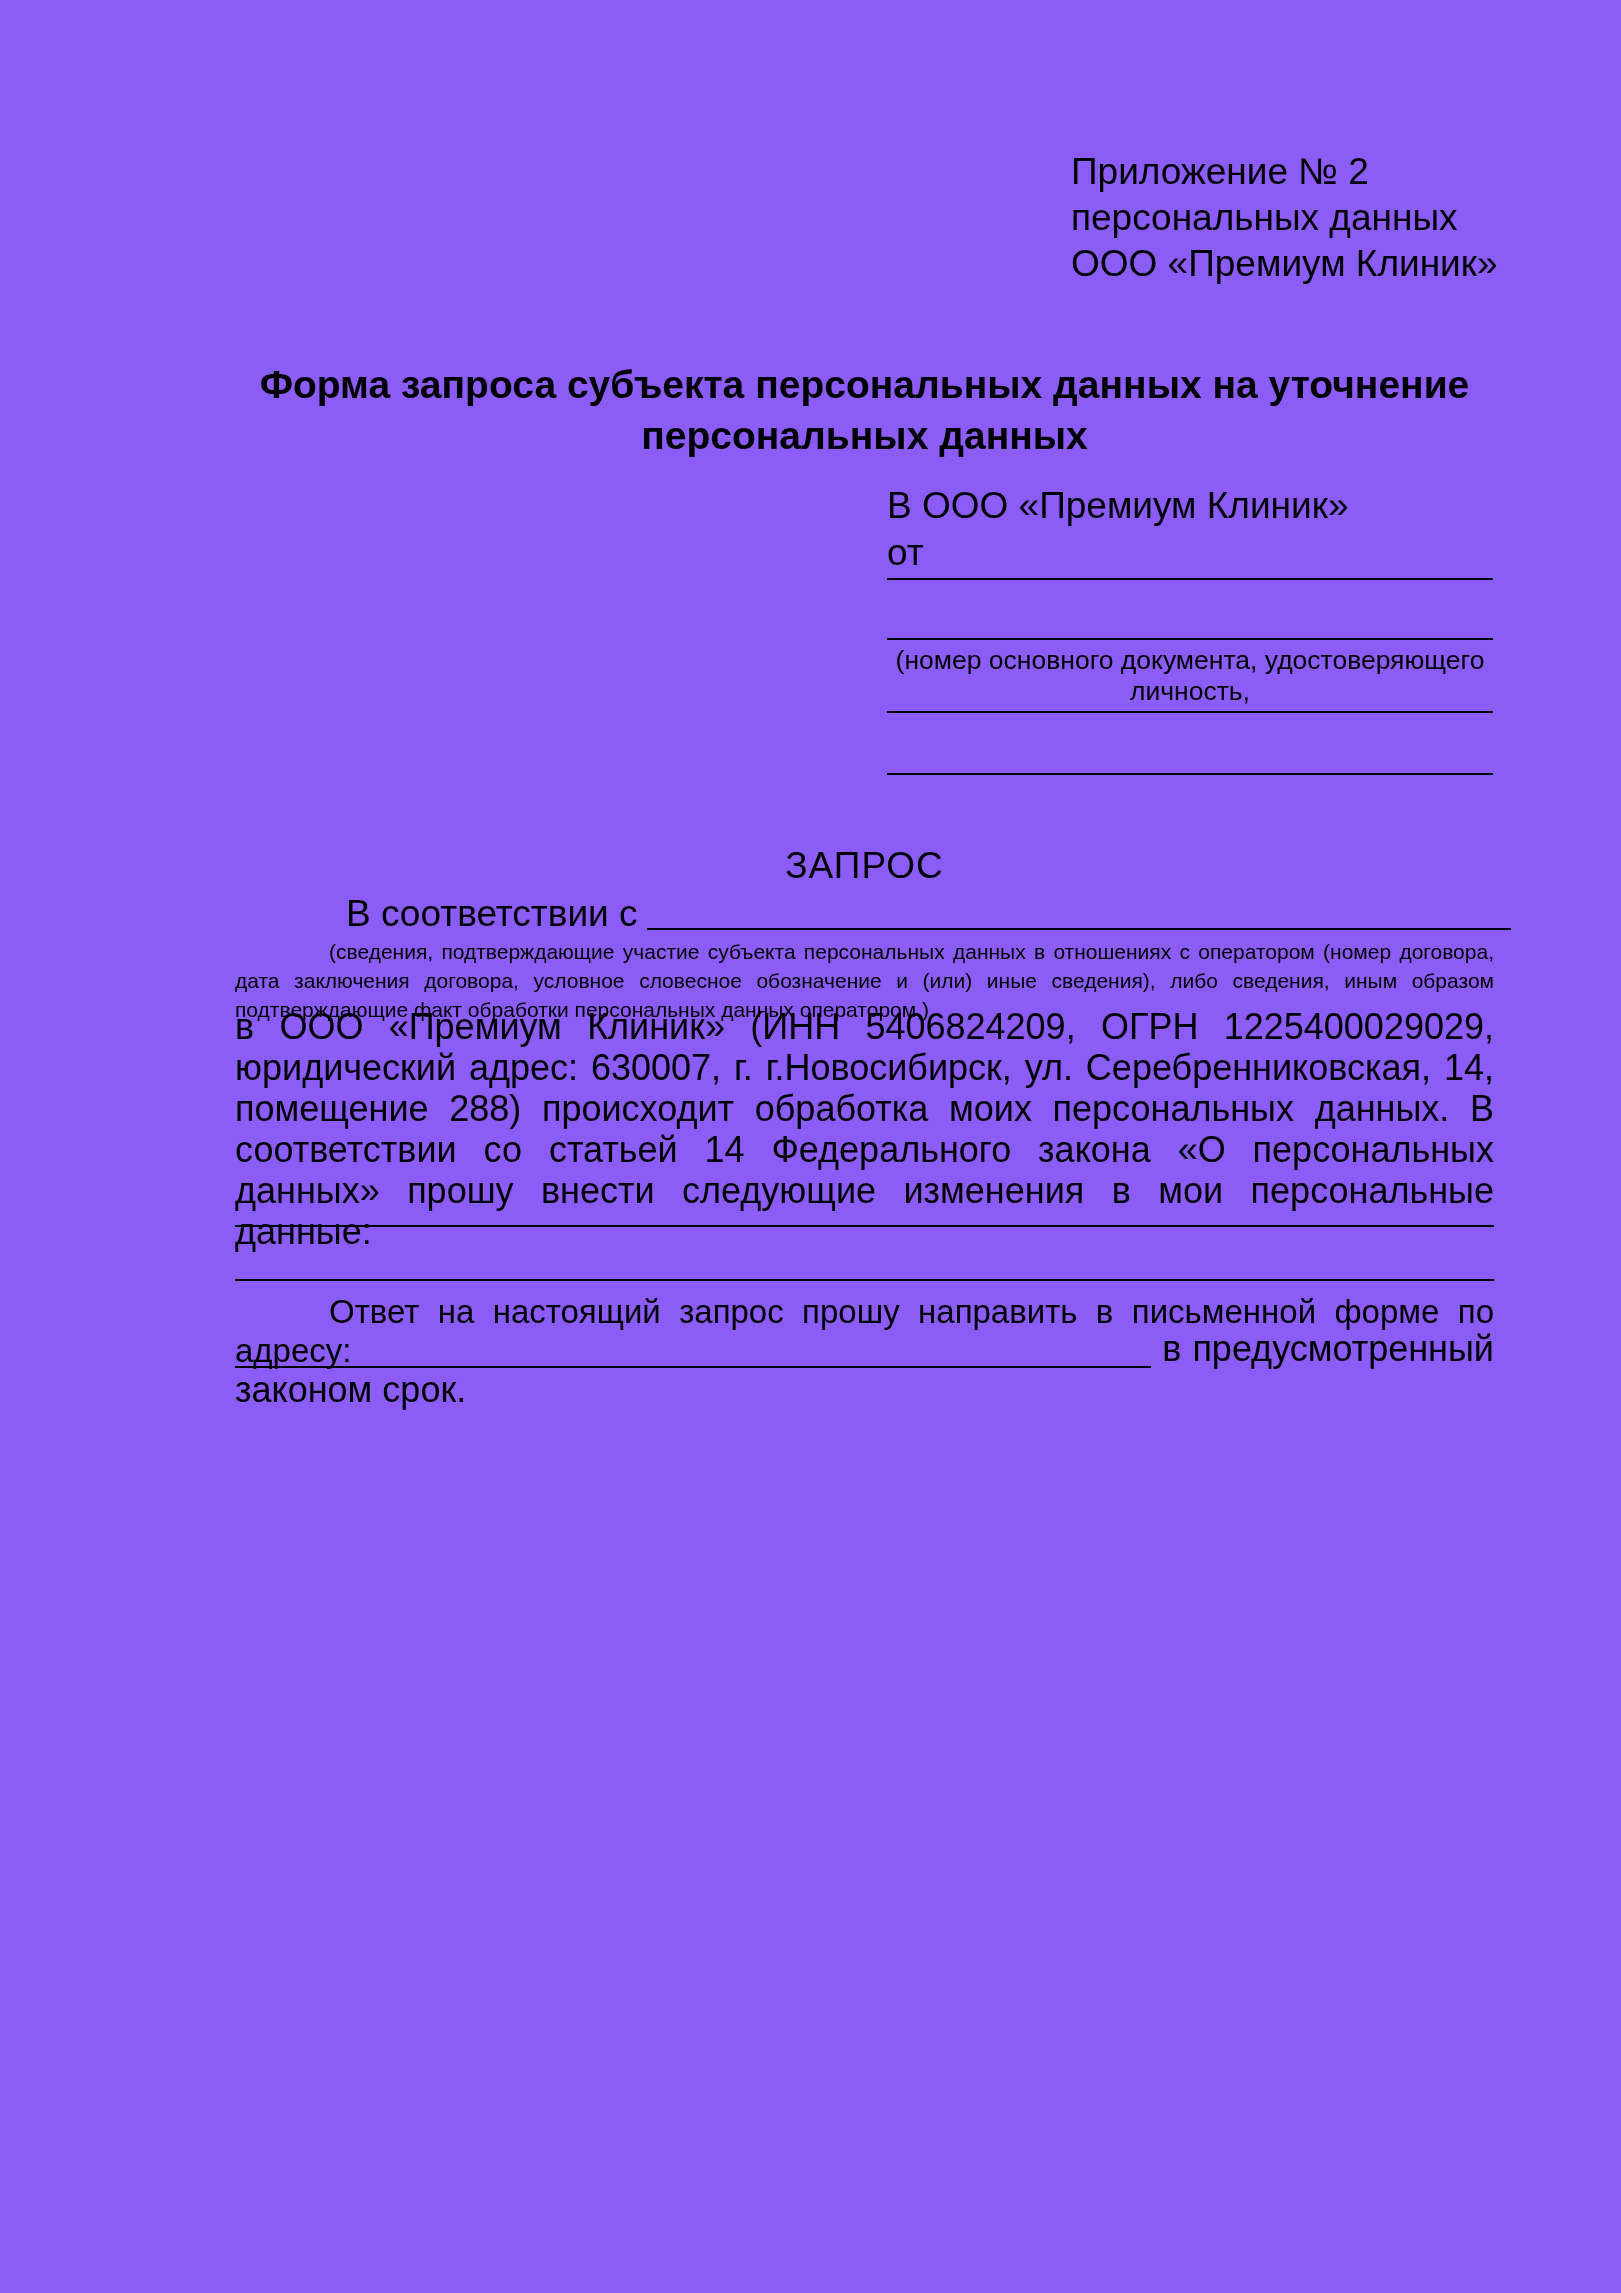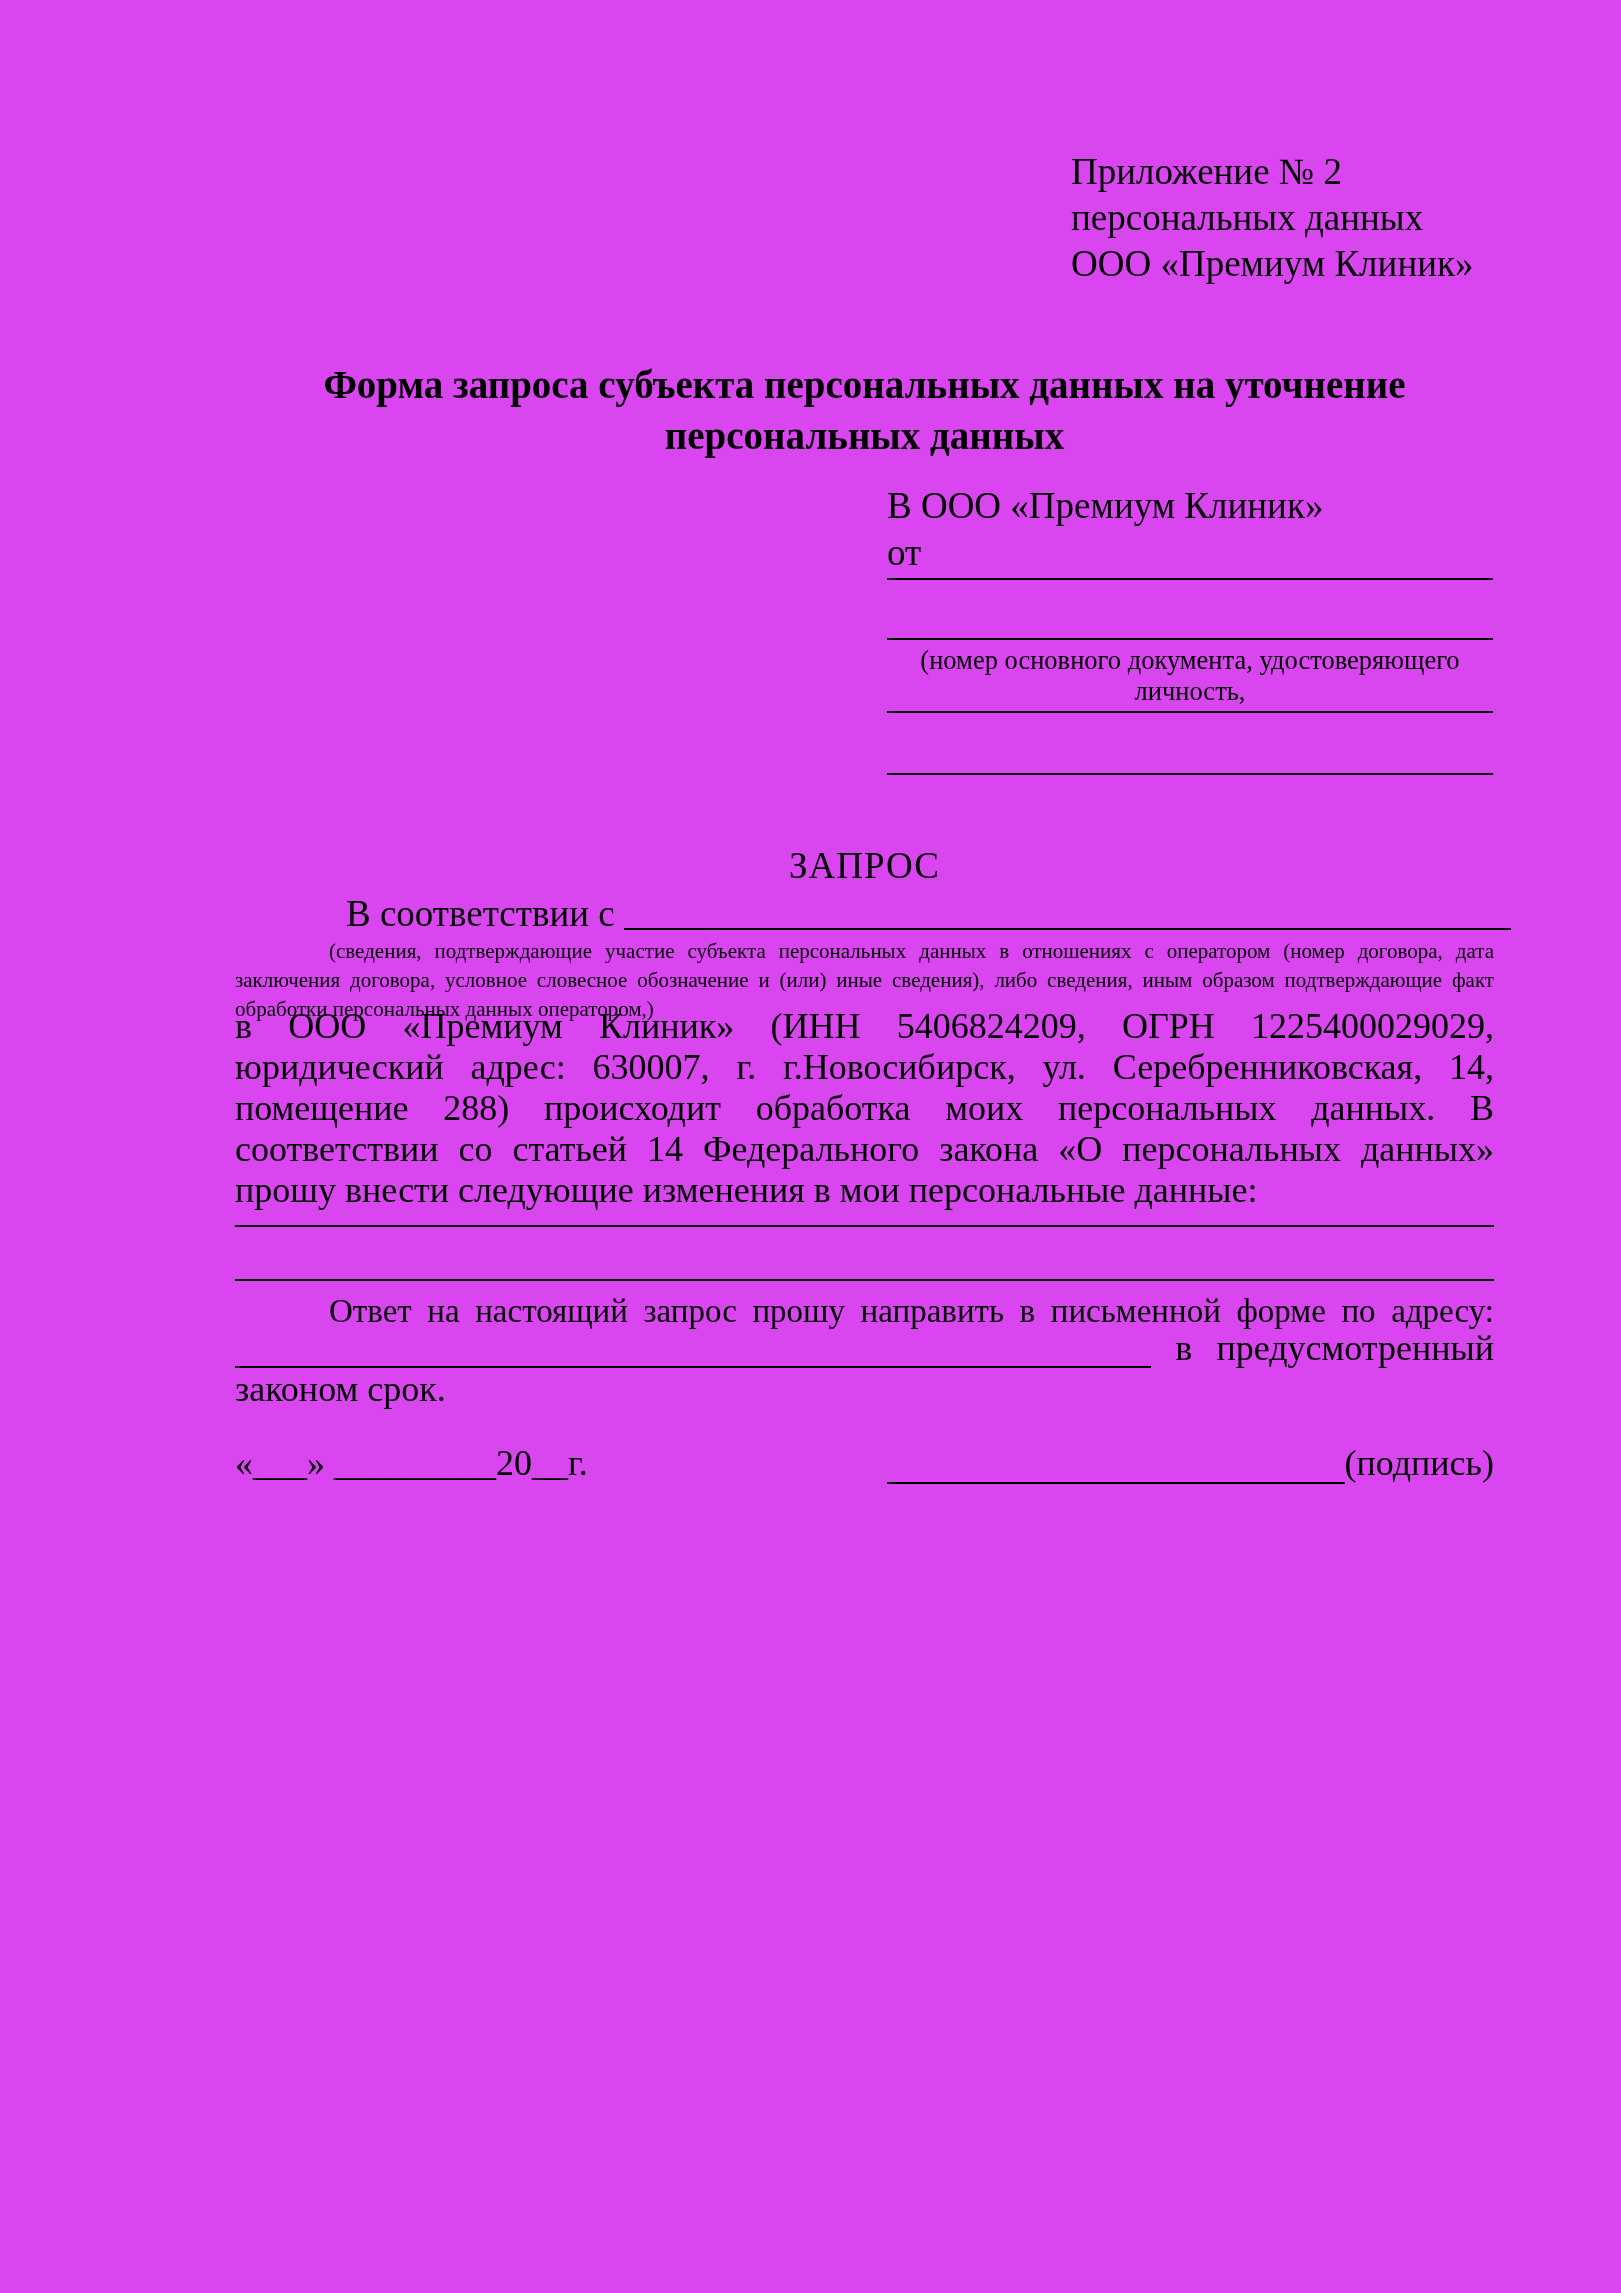--- a/index.html
+++ b/index.html
@@ -1,20 +1,20 @@
 <!DOCTYPE html>
 <html><head>
 <meta charset="utf-8">
 <style>
   html,body{margin:0;padding:0;background:#fff;}
   .page{
     position:relative;
     width:1621px;height:2294px;
-    background:#d946ef;
-    font-family:Liberation Serif, serif;
+    background:#8b5cf6;
+    font-family:Liberation Sans, sans-serif;
     color:#000;
     overflow:hidden;
   }
   .abs{position:absolute;}
   
   .hdr{left:1071px;top:149px;font-size:37px;line-height:46px;white-space:nowrap;}
   
   .title{left:235px;top:359px;width:1259px;text-align:center;font-weight:bold;font-size:39px;line-height:51px;}
   
   .addr-to{left:887px;top:482px;font-size:37px;line-height:47px;white-space:nowrap;}
@@ -80,22 +80,15 @@
   <div class="abs reply1">Ответ на настоящий запрос прошу направить в письменной форме по адресу:</div>
 
   <div class="abs reply2">
     <span class="wline"></span>
     <span>в</span>
     <span>предусмотренный</span>
   </div>
 
   <div class="abs reply3">законом срок.</div>
 
-  <div class="abs footer">
-    <span>«___» _________20__г.</span>
-    <span class="sig">
-      <span class="sline"></span>
-      <span>(подпись)</span>
-    </span>
-  </div>
 
 </div>
 
 
 </body></html>

